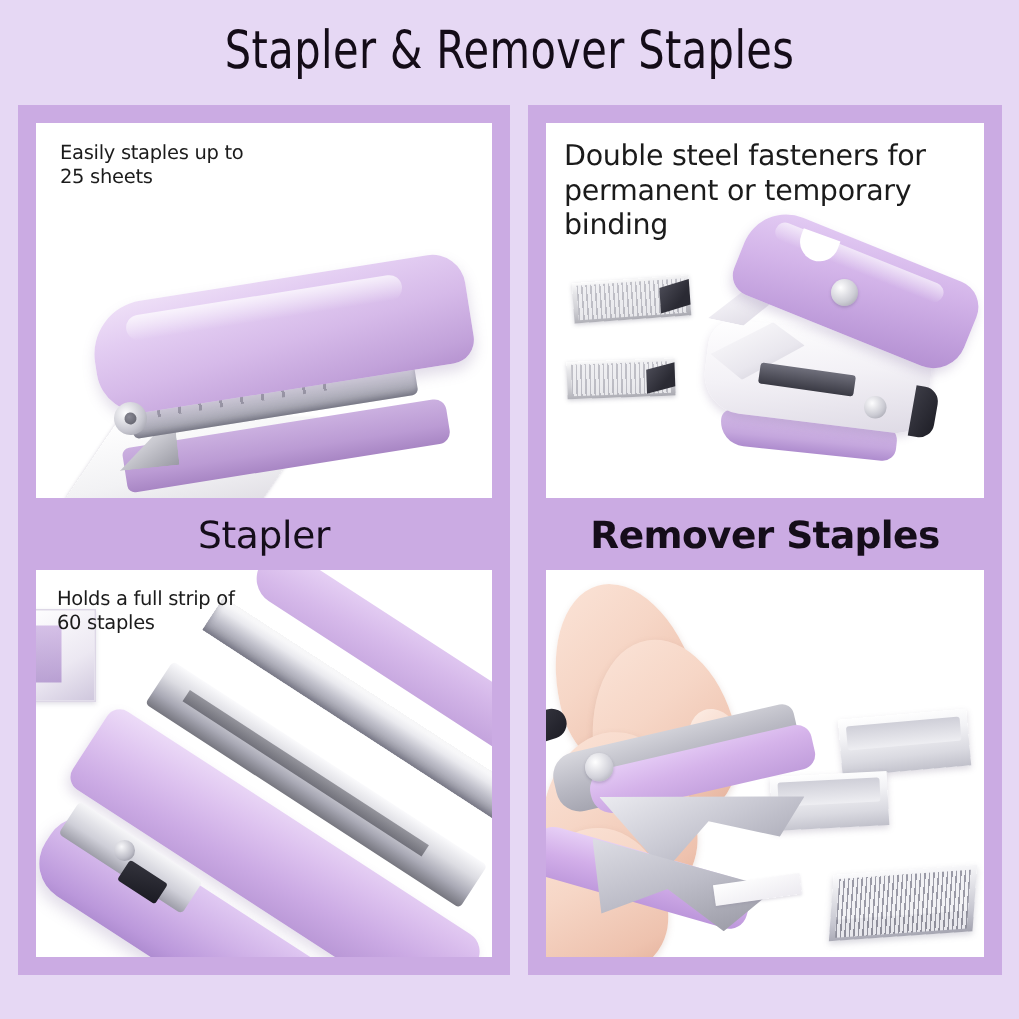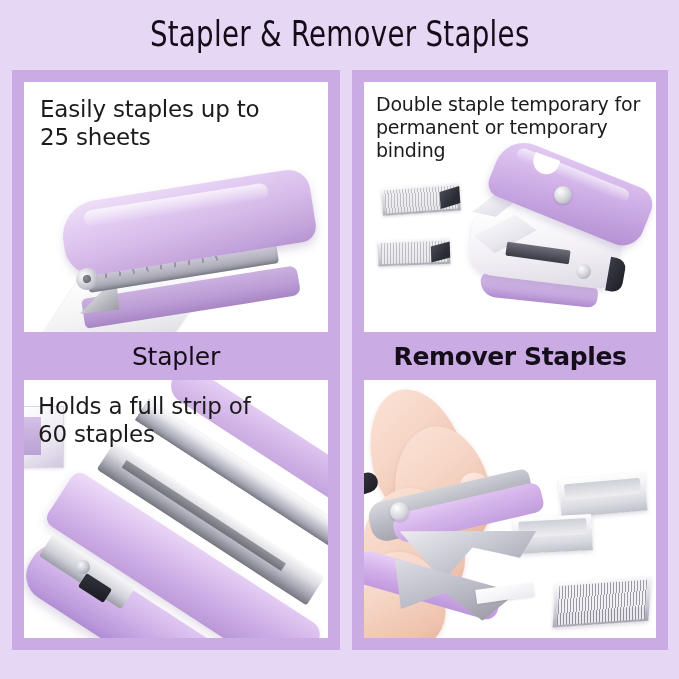--- a/index.html
+++ b/index.html
@@ -52,21 +52,21 @@
   }
   .p-tl { left: 24px;  top: 82px;  width: 304px; height: 250px; }
   .p-tr { left: 364px; top: 82px;  width: 292px; height: 250px; }
   .p-bl { left: 24px;  top: 380px; width: 304px; height: 258px; }
   .p-br { left: 364px; top: 380px; width: 292px; height: 258px; }
 
   
   .caption {
     position: absolute;
     font-family: "DejaVu Sans", "Liberation Sans", sans-serif;
-    font-size: 23px;
+    font-size: 13px;
     line-height: 1.22;
     color: #1b1b1b;
     font-weight: 400;
     letter-spacing: -0.2px;
     z-index: 6;
     white-space: pre-line;
   }
   .cap-tl { left: 16px; top: 13px; width: 280px; }
   .cap-tr { left: 12px; top: 11px; width: 284px; font-size: 19px; }
   .cap-bl { left: 14px; top: 12px; width: 280px; }
@@ -495,21 +495,21 @@
       <div class="tr-rem-lower"></div>
       <div class="tr-jaw"></div>
       <div class="tr-jaw-dark"></div>
       <div class="tr-wing"></div>
       <div class="tr-rem-top"></div>
       <div class="tr-notch"></div>
       <div class="tr-rivet"></div>
       <div class="tr-rivet2"></div>
       <div class="tr-spring"></div>
     </div>
-    <div class="caption cap-tr">Double staple temporary for
+    <div class="caption cap-tr">Double steel fasteners for
 permanent or temporary
 binding</div>
   </div>
 
   <div class="band band-left">
     <span class="band-text">Stapler</span>
   </div>
   <div class="band band-right">
     <span class="band-text">Remover Staples</span>
   </div>

